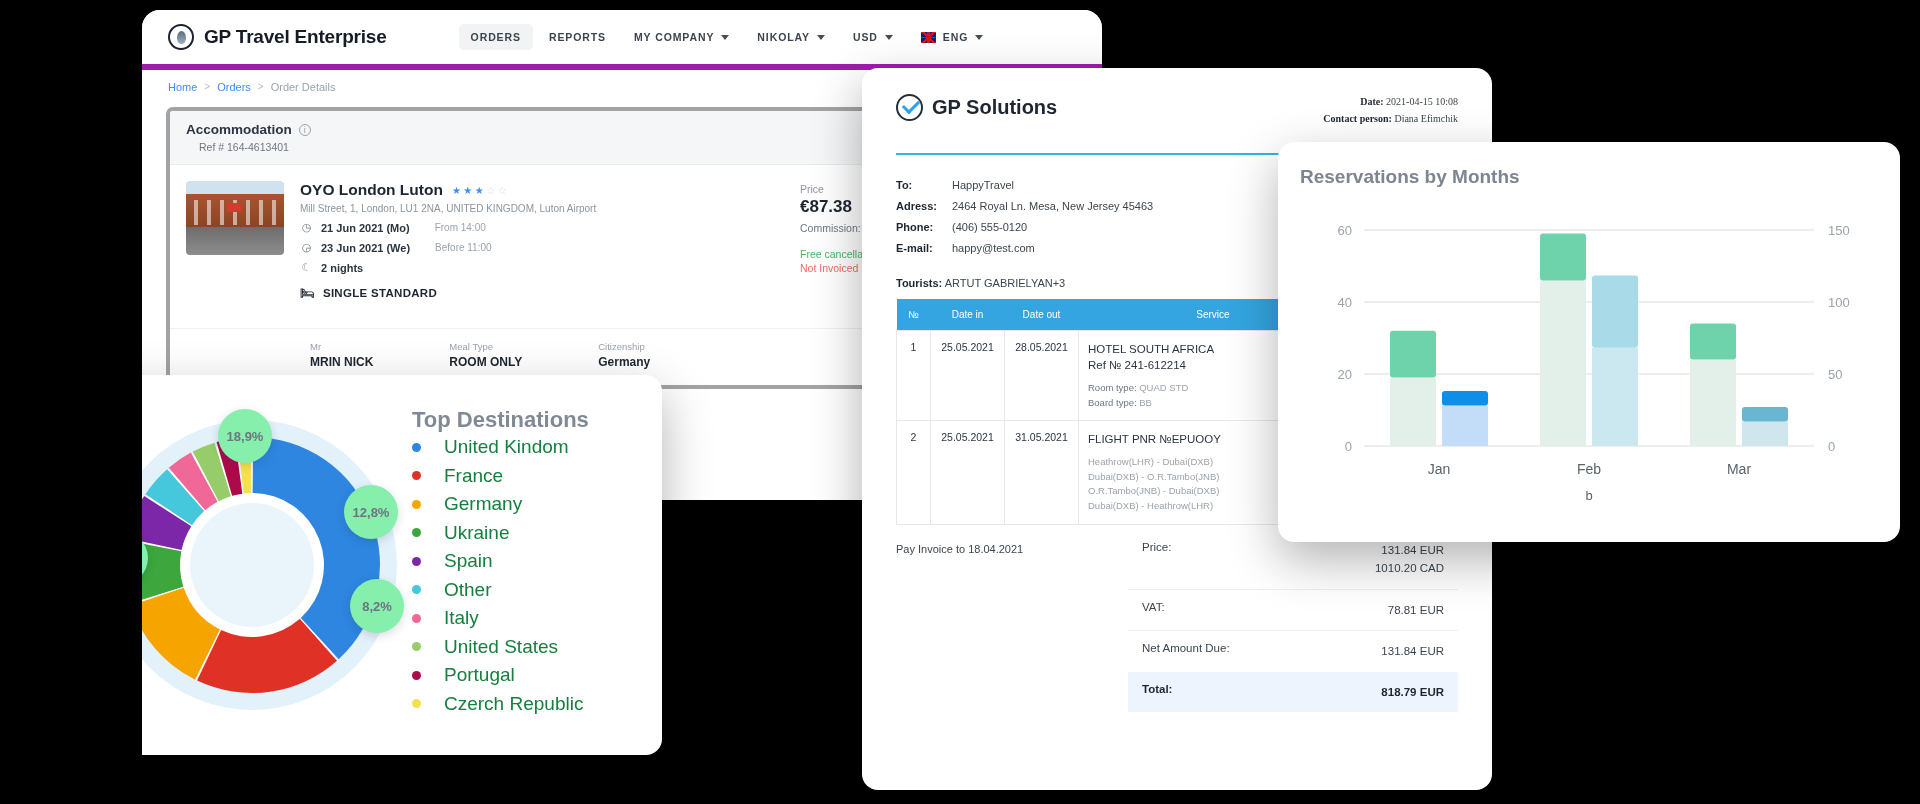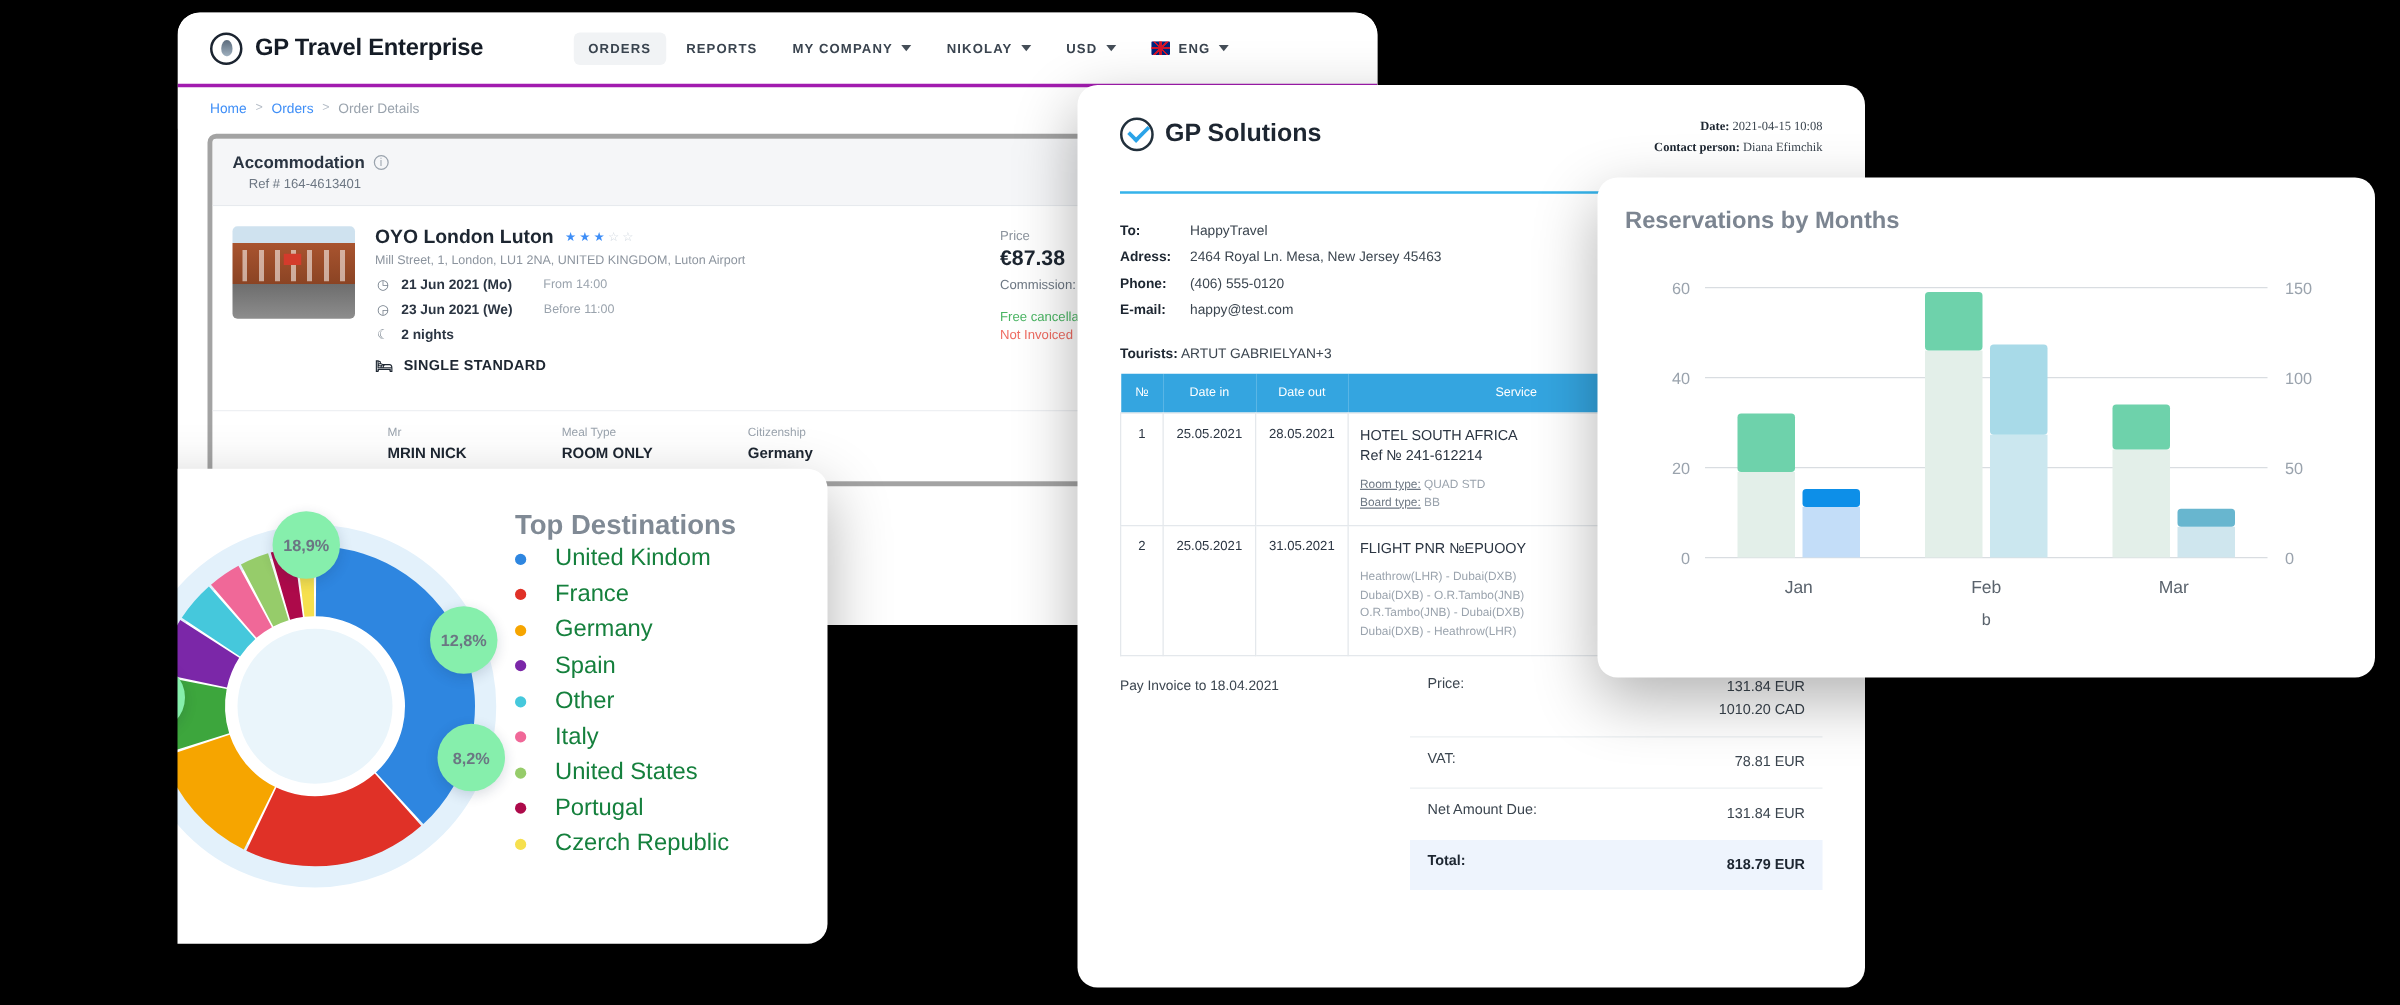--- a/index.html
+++ b/index.html
@@ -18,21 +18,21 @@
     width: 960px; height: 490px;
     background: #ffffff;
     border-radius: 18px;
     box-shadow: 0 18px 50px rgba(0,0,0,0.35);
     overflow: hidden;
   }
   .ge-header {
     height: 60px;
     display: flex; align-items: center;
     padding: 0 26px;
-    border-bottom: 3px solid #a21caf;
+    border-bottom: 6px solid #a21caf;
     background: #fff;
   }
   .ge-logo { display: flex; align-items: center; gap: 10px; }
   .ge-logo-mark {
     width: 26px; height: 26px; border-radius: 50%;
     border: 2px solid #1b2430;
     display: flex; align-items: center; justify-content: center;
     background: #fff;
   }
   .ge-logo-mark i {
@@ -234,21 +234,21 @@
     background: #34a5e0; color: #fff; font-size: 10px; font-weight: normal;
     padding: 10px 8px; text-align: center;
   }
   table.inv-table tbody td {
     border: 1px solid #e4e8ec; padding: 10px 9px; font-size: 10.5px;
     color: #2b3542; vertical-align: top;
   }
   .td-c { text-align: center; }
   .svc-title { font-size: 11.5px; color: #2b3542; line-height: 1.45; }
   .svc-sub { font-size: 9.5px; color: #9aa3ad; margin-top: 7px; line-height: 1.55; }
-  .svc-sub .sk { color: #6d7783; text-decoration: underline; }
+  .svc-sub .sk { color: #6d7783; }
   .pay-note { font-size: 11px; color: #3b454f; margin-top: 18px; }
 
   .totals { position: absolute; right: 34px; bottom: 78px; width: 330px; }
   .tot-row {
     display: flex; justify-content: space-between; align-items: flex-start;
     padding: 11px 14px; font-size: 11.5px; color: #3b454f;
     border-top: 1px solid #eceff2;
   }
   .tot-row.first { border-top: none; }
   .tot-row .vals { text-align: right; line-height: 1.6; }
@@ -429,20 +429,24 @@
             <span class="legend-dot" style="background:#2e86e0"></span>
             <span>United Kindom</span>
           </div>
           <div class="legend-item">
             <span class="legend-dot" style="background:#e03127"></span>
             <span>France</span>
           </div>
           <div class="legend-item">
             <span class="legend-dot" style="background:#f6a500"></span>
             <span>Germany</span>
+          </div>
+          <div class="legend-item">
+            <span class="legend-dot" style="background:#3da63d"></span>
+            <span>Ukraine</span>
           </div>
           <div class="legend-item">
             <span class="legend-dot" style="background:#7b27a8"></span>
             <span>Spain</span>
           </div>
           <div class="legend-item">
             <span class="legend-dot" style="background:#45c8dc"></span>
             <span>Other</span>
           </div>
           <div class="legend-item">

